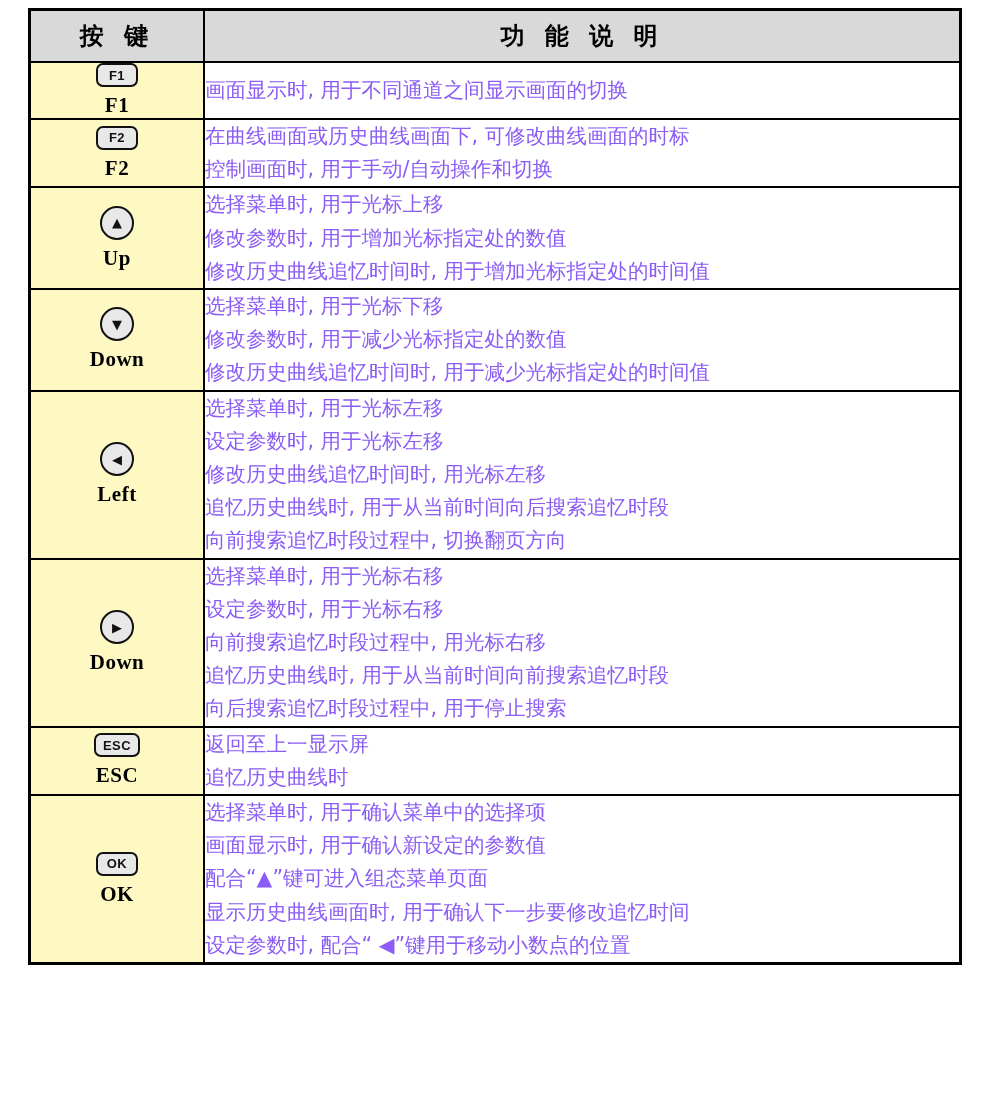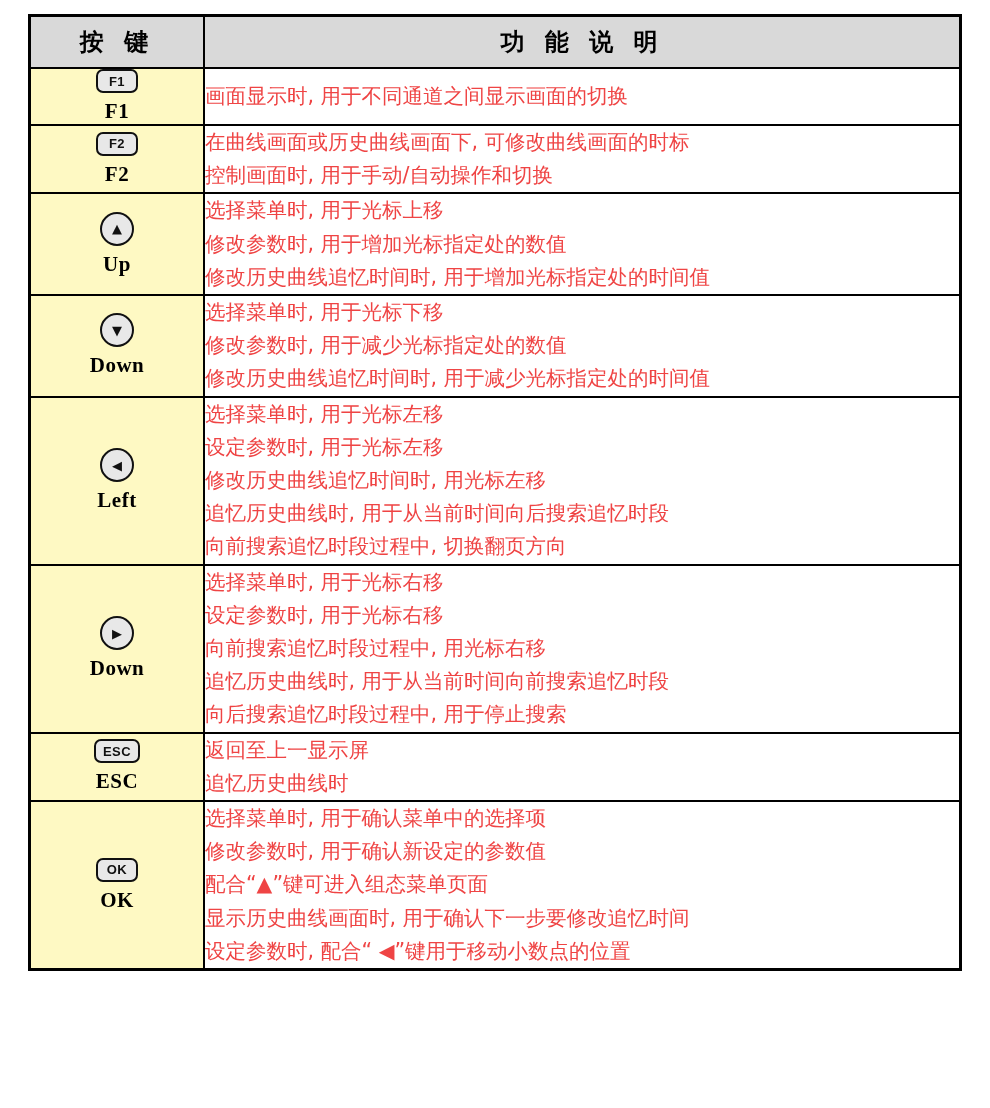--- a/index.html
+++ b/index.html
@@ -11,21 +11,21 @@
     width: 990px;
     height: 1108px;
     font-family: "Liberation Sans", sans-serif;
     color: #000000;
   }
   .page {
     position: relative;
     width: 990px;
     height: 1108px;
     box-sizing: border-box;
-    padding: 14px 28px 28px 28px;
+    padding: 8px 28px 28px 28px;
   }
   table.keytable {
     width: 934px;
     border-collapse: collapse;
     table-layout: fixed;
     border: 3px solid #000;
   }
   table.keytable td, table.keytable th {
     border: 2px solid #000;
     padding: 0;
@@ -84,21 +84,21 @@
     margin-top: 6px;
     font-size: 21px;
     font-weight: bold;
     font-family: "Liberation Serif", serif;
     letter-spacing: 0.5px;
   }
   .lines {
     font-family: "DejaVu Sans", "Liberation Sans", sans-serif;
     font-size: 20.5px;
     line-height: 1.62;
-    color: #ef4444;
+    color: #8b5cf6;
   }
   .lines div { white-space: nowrap; }
   .arrowglyph {
     font-family: "DejaVu Sans", sans-serif;
     font-size: 13px;
     line-height: 1;
   }
 </style>
 </head>
 <body>
@@ -220,21 +220,21 @@
       </tr>
 
       <tr>
         <td class="keycell">
           <div class="keybtn rect">OK</div>
           <div class="keylabel">OK</div>
         </td>
         <td class="desccell">
           <div class="lines">
             <div>选择菜单时, 用于确认菜单中的选择项</div>
-            <div>修改参数时, 用于确认新设定的参数值</div>
+            <div>画面显示时, 用于确认新设定的参数值</div>
             <div>配合“▲”键可进入组态菜单页面</div>
             <div>显示历史曲线画面时, 用于确认下一步要修改追忆时间</div>
             <div>设定参数时, 配合“ ◀”键用于移动小数点的位置</div>
           </div>
         </td>
       </tr>
 
     </tbody>
   </table>
 </div>

